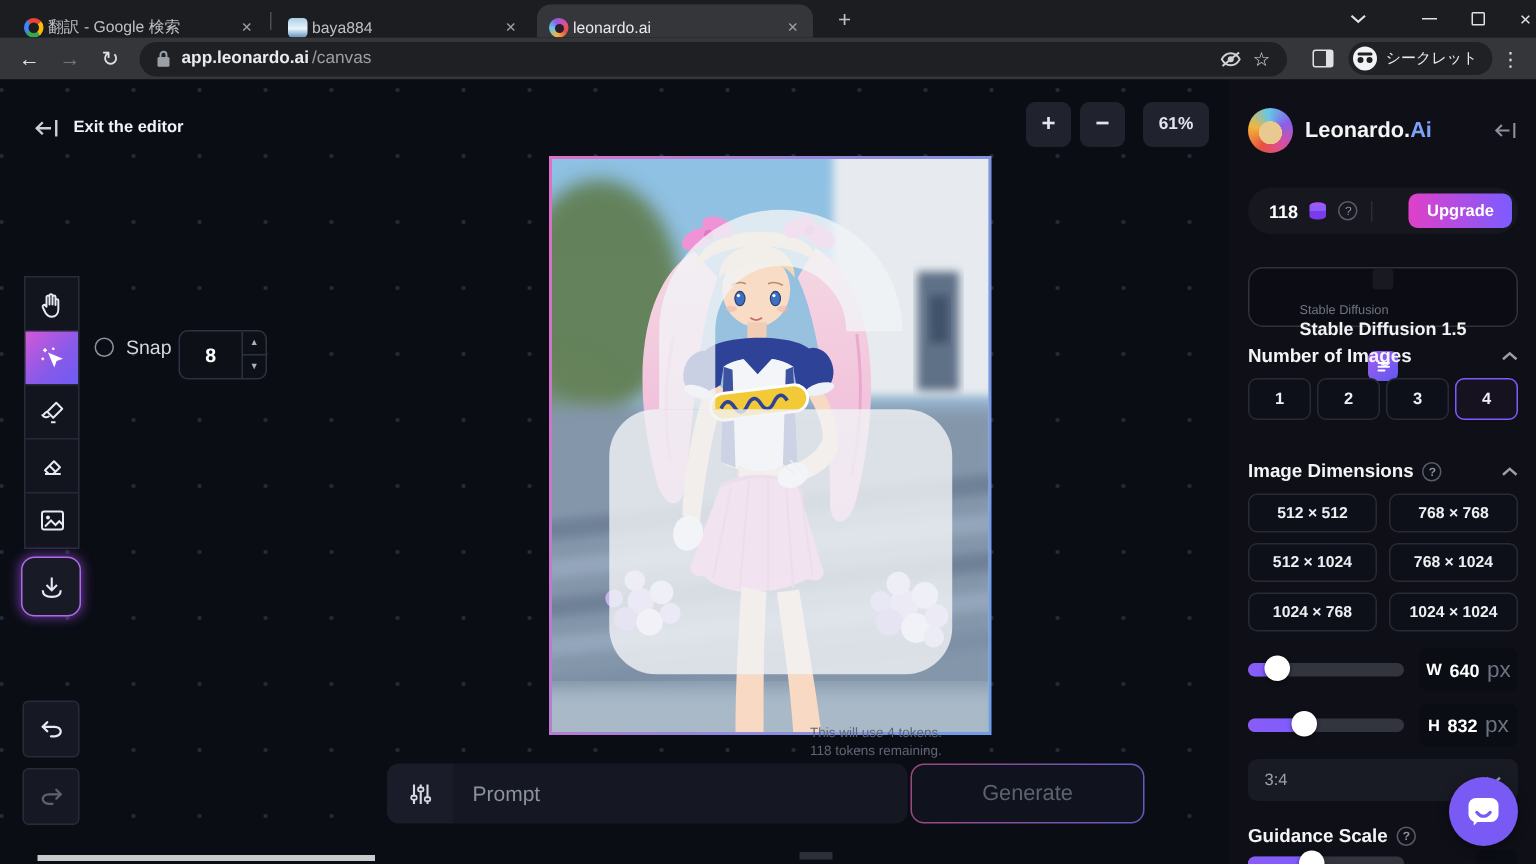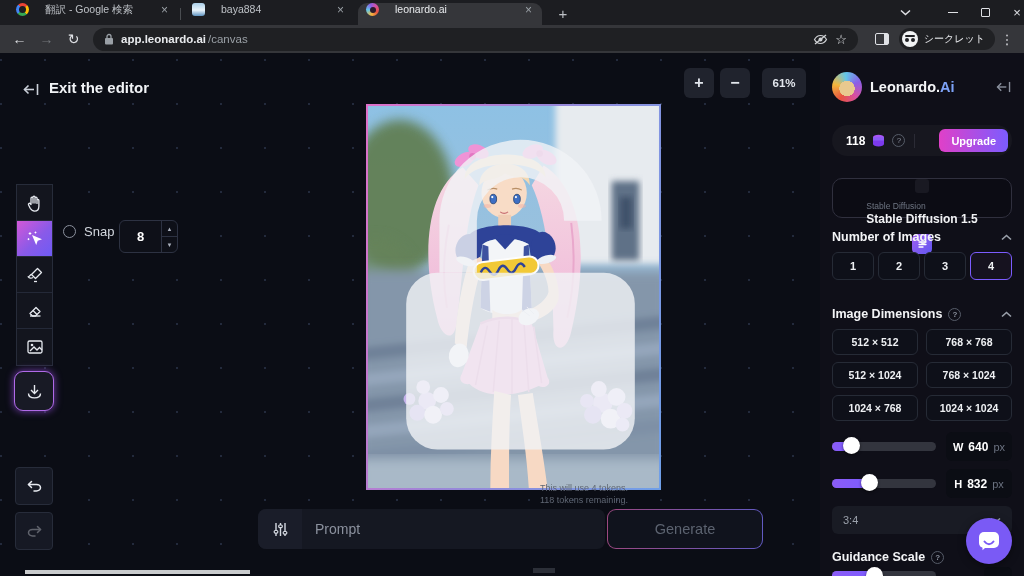--- a/index.html
+++ b/index.html
@@ -3,21 +3,21 @@
 <meta charset="utf-8">
 <style>
   * { margin:0; padding:0; box-sizing:border-box; }
   html,body { background:#000; }
   #app { position:relative; width:1024px; height:576px; overflow:hidden;
          font-family:"Liberation Sans",sans-serif; background:#0b0d15; }
 
   
   #tabstrip { position:absolute; top:0; left:0; right:0; height:25px; background:#1c1d21; }
   .tab { position:absolute; top:3px; height:22px; border-radius:9px 9px 0 0; display:flex;
-         align-items:flex-start; gap:16px; padding:0 8px; color:#bdc1c6; font-size:10.5px; white-space:nowrap; overflow:hidden; }
+         align-items:flex-end; gap:3px; padding:0 8px; color:#bdc1c6; font-size:10.5px; white-space:nowrap; overflow:hidden; }
   .tab.active { background:#35363a; color:#e8eaed; }
   .tab .tab-title { flex:1; overflow:hidden; text-overflow:ellipsis; }
   .tab .tab-close { color:#9aa0a6; font-size:12px; padding:0 2px; flex:none; }
   .tab-sep { position:absolute; top:8px; width:1px; height:12px; background:#4a4d51; }
   .favicon { width:13px; height:13px; border-radius:50%; flex:none; position:relative; }
   .fav-google { background:conic-gradient(from -40deg,#ea4335 0 25%,#fbbc05 0 50%,#34a853 0 75%,#4285f4 0 100%); }
   .fav-google::after { content:""; position:absolute; inset:3px; border-radius:50%; background:#1c1d21; }
   .fav-baya { border-radius:3px; background:linear-gradient(180deg,#aacfe9 0%,#eaf4fb 55%,#5e93c0 100%); }
   .fav-leo { background:conic-gradient(from 120deg,#e8533f,#f2b63c,#63c7e8,#8a5fe8,#d84fa0,#e8533f); }
   .fav-leo::after { content:""; position:absolute; inset:3.5px; border-radius:50%; background:#2a1b2e; }
@@ -46,22 +46,22 @@
   #incog-icon::before { content:""; position:absolute; left:3px; top:4px; width:10px; height:2px; background:#202124; border-radius:1px; }
   #incog-icon::after { content:""; position:absolute; left:3px; top:7px; width:4px; height:4px; border-radius:50%;
                        box-shadow:6px 0 0 0 #202124; background:#202124; }
   #incog-label { color:#e8eaed; font-size:10px; }
   #menu-btn { color:#dfe1e5; font-size:13px; width:20px; text-align:center; flex:none; }
 
   
   #canvas { position:absolute; top:53px; left:0; width:820px; height:523px; background:#0b0d15;
             background-image:radial-gradient(circle,#232a3c 1.3px,transparent 1.5px);
             background-size:44px 44px; background-position:23px 29px; overflow:hidden; }
-  #exit { position:absolute; left:23px; top:26px; display:flex; align-items:flex-end; gap:9px;
-          color:#f1f3f6; font-size:15px; font-weight:bold; }
+  #exit { position:absolute; left:23px; top:26px; display:flex; align-items:flex-start; gap:9px;
+          color:#f1f3f6; font-size:11px; font-weight:bold; }
   .zbtn { position:absolute; top:15px; height:30px; border-radius:6px; background:#20232d;
           color:#e2e6ec; display:flex; align-items:center; justify-content:center; font-weight:bold; }
   #zoom-in { left:684px; width:30px; font-size:16px; }
   #zoom-out { left:720px; width:30px; font-size:16px; }
   #zoom-level { left:762px; width:44px; font-size:11.5px; }
 
   #toolbar { position:absolute; left:16px; top:131px; width:37px; background:#13151e;
              border:1px solid #272c3a; }
   .tool { height:36px; display:flex; align-items:center; justify-content:center; border-bottom:1px solid #242938; }
   .tool:last-child { border-bottom:none; }
@@ -153,21 +153,21 @@
   #w-row { top:379px; } #h-row { top:416px; }
   .track { position:absolute; left:0; top:10px; width:104px; height:9px; border-radius:5px; background:#33353e; }
   .fill { position:absolute; left:0; top:0; height:9px; border-radius:5px 0 0 5px;
           background:linear-gradient(90deg,#8b5cf6,#7c5cff); }
   .thumb { position:absolute; top:5px; width:17px; height:17px; border-radius:50%; background:#fff;
            box-shadow:0 1px 3px rgba(0,0,0,.55); }
   .valbox { position:absolute; right:0; top:0; width:66px; height:29px; background:#0b0d14; border-radius:6px;
             display:flex; align-items:center; justify-content:center; gap:5px; }
   .vlabel { font-size:11px; font-weight:bold; color:#fff; }
   .vnum { font-size:12px; font-weight:bold; color:#fff; }
-  .vunit { font-size:11px; color:#6b7280; }
+  .vunit { font-size:15px; color:#6b7280; }
 
   #ratio-select { top:453px; height:28px; background:#191b24; border-radius:6px; display:flex;
                   align-items:center; padding:0 11px; color:#9aa0aa; font-size:11px; }
   #ratio-select .chev { margin-left:auto; }
 
   #guidance-row { top:516px; height:20px; }
   #guidance-box { position:absolute; right:0; top:-2px; width:28px; height:22px; background:#0b0d14;
                   border-radius:5px; display:flex; align-items:flex-end; justify-content:center;
                   color:#fff; font-size:11px; font-weight:bold; }
 

